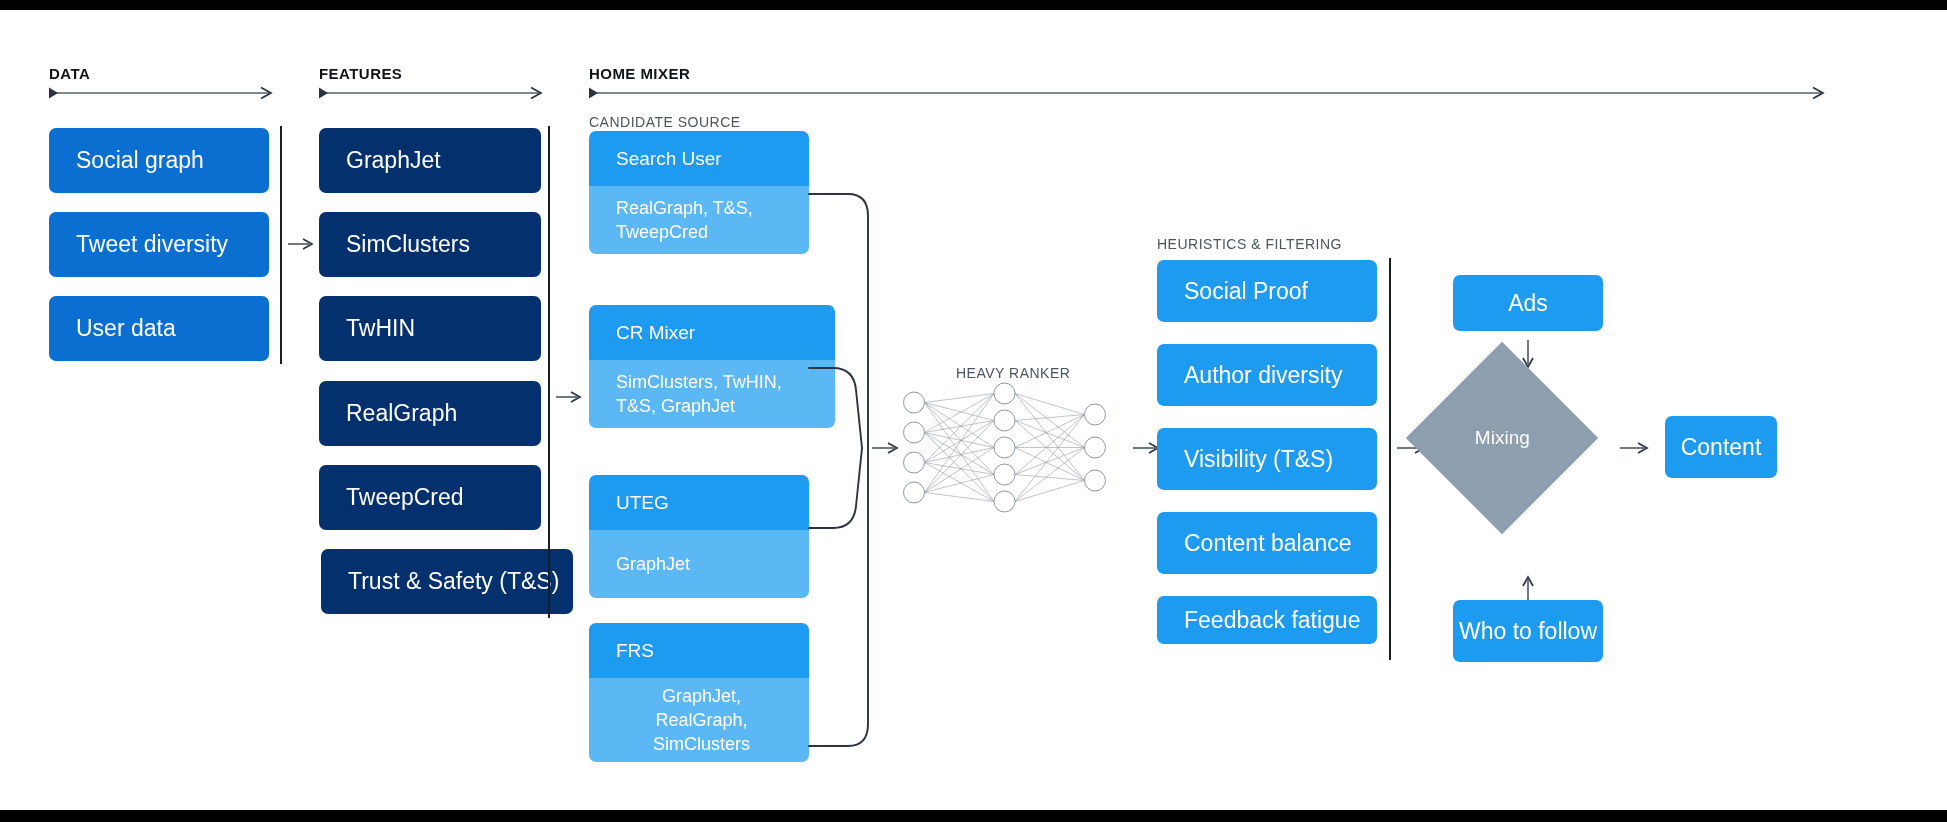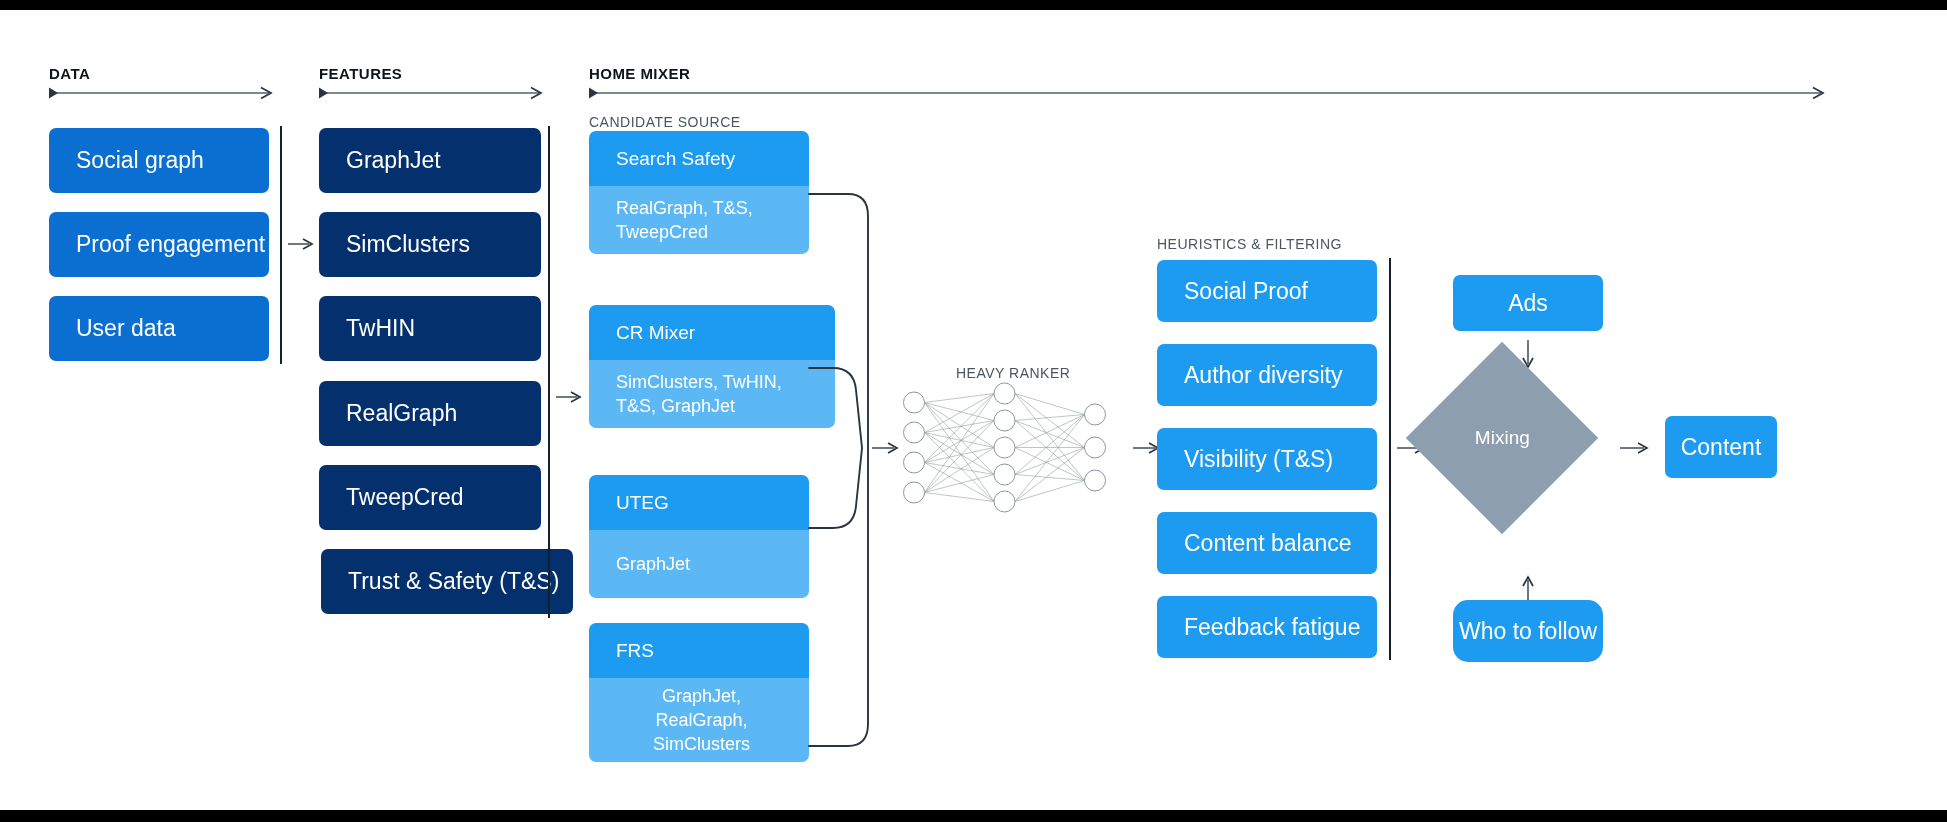--- a/index.html
+++ b/index.html
@@ -94,21 +94,21 @@
   </div>
 
   <div class="abs sub-title" style="left:589px;top:104px;">CANDIDATE SOURCE</div>
   <div class="abs sub-title" style="left:1157px;top:226px;">HEURISTICS &amp; FILTERING</div>
   <div class="abs nn-label" style="left:956px;top:355px;">HEAVY RANKER</div>
 
   <div class="abs pill data" style="left:49px;top:118px;width:220px;height:65px;">
     <span>Social graph</span>
   </div>
   <div class="abs pill data" style="left:49px;top:202px;width:220px;height:65px;">
-    <span>Proof engagement</span>
+    <span>Tweet diversity</span>
   </div>
   <div class="abs pill data" style="left:49px;top:286px;width:220px;height:65px;">
     <span>User data</span>
   </div>
 
   <div class="abs vrule" style="left:280px;top:116px;height:238px;"></div>
 
   <div class="abs" style="left:288px;top:227px;">
     <svg width="28" height="14" viewBox="0 0 28 14">
       <path d="M0,7 L21,7" stroke="#56606a" stroke-width="1.7" fill="none"></path>
@@ -138,21 +138,21 @@
   <div class="abs vrule" style="left:548px;top:116px;height:492px;"></div>
 
   <div class="abs" style="left:556px;top:380px;">
     <svg width="28" height="14" viewBox="0 0 28 14">
       <path d="M0,7 L21,7" stroke="#56606a" stroke-width="1.7" fill="none"></path>
       <path d="M15,2 L24,7 L15,12" stroke="#2b3440" stroke-width="1.7" fill="none"></path>
     </svg>
   </div>
 
   <div class="abs cand" style="left:589px;top:121px;width:220px;height:123px;">
-    <div class="cand-head" style="height:55px;">Search Safety</div>
+    <div class="cand-head" style="height:55px;">Search User</div>
     <div class="cand-body" style="height:68px;white-space:pre-line;">RealGraph, T&amp;S,
 TweepCred</div>
   </div>
 
   <div class="abs cand" style="left:589px;top:295px;width:246px;height:123px;">
     <div class="cand-head" style="height:55px;">CR Mixer</div>
     <div class="cand-body" style="height:68px;white-space:pre-line;">SimClusters, TwHIN,
 T&amp;S, GraphJet</div>
   </div>
 
@@ -247,21 +247,21 @@
   </div>
   <div class="abs pill heur" style="left:1157px;top:334px;width:220px;height:62px;">
     <span>Author diversity</span>
   </div>
   <div class="abs pill heur" style="left:1157px;top:418px;width:220px;height:62px;">
     <span>Visibility (T&amp;S)</span>
   </div>
   <div class="abs pill heur" style="left:1157px;top:502px;width:220px;height:62px;">
     <span>Content balance</span>
   </div>
-  <div class="abs pill heur" style="left:1157px;top:586px;width:220px;height:62px;">
+  <div class="abs pill heur" style="left:1157px;top:586px;width:220px;height:48px;">
     <span>Feedback fatigue</span>
   </div>
 
   <div class="abs vrule" style="left:1389px;top:248px;height:402px;"></div>
 
   <div class="abs" style="left:1397px;top:431px;">
     <svg width="32" height="14" viewBox="0 0 32 14">
       <path d="M0,7 L24,7" stroke="#56606a" stroke-width="1.7" fill="none"></path>
       <path d="M18,2 L27,7 L18,12" stroke="#2b3440" stroke-width="1.7" fill="none"></path>
     </svg>
@@ -282,21 +282,21 @@
     <span>Mixing</span>
   </div>
 
   <div class="abs" style="left:1521px;top:562px;">
     <svg width="14" height="32" viewBox="0 0 14 32">
       <path d="M7,32 L7,8" stroke="#56606a" stroke-width="1.7" fill="none"></path>
       <path d="M2,14 L7,5 L12,14" stroke="#2b3440" stroke-width="1.7" fill="none"></path>
     </svg>
   </div>
 
-  <div class="abs pill plain" style="left:1453px;top:590px;width:150px;height:62px;border-radius:15px;">
+  <div class="abs pill plain" style="left:1453px;top:590px;width:150px;height:62px;">
     <span>Who to follow</span>
   </div>
 
   <div class="abs" style="left:1620px;top:431px;">
     <svg width="32" height="14" viewBox="0 0 32 14">
       <path d="M0,7 L24,7" stroke="#56606a" stroke-width="1.7" fill="none"></path>
       <path d="M18,2 L27,7 L18,12" stroke="#2b3440" stroke-width="1.7" fill="none"></path>
     </svg>
   </div>
 

